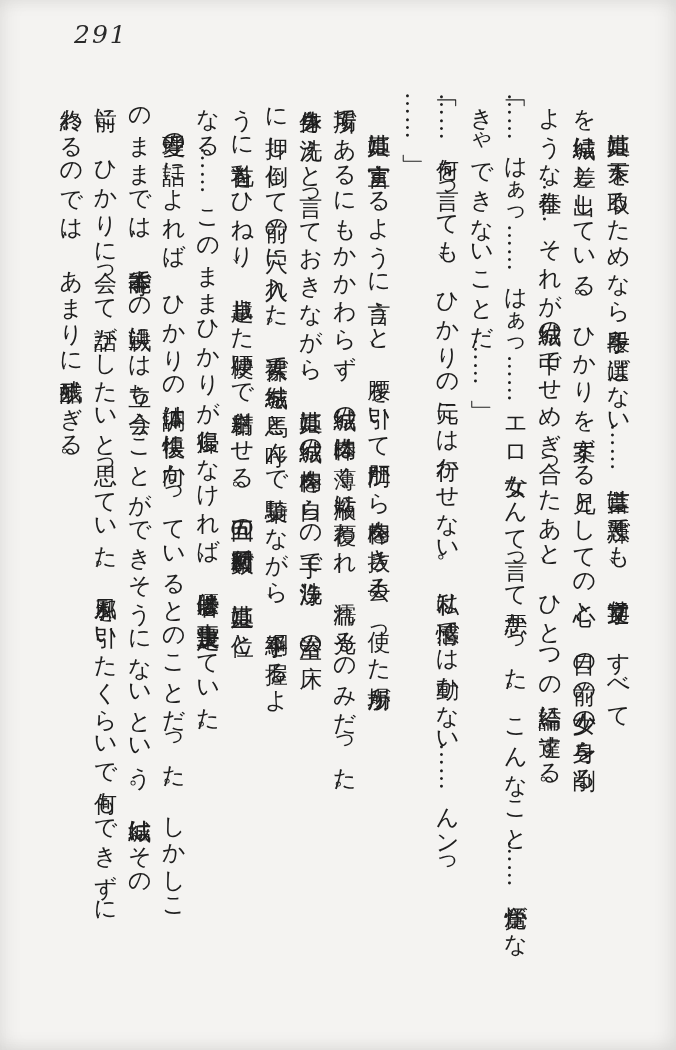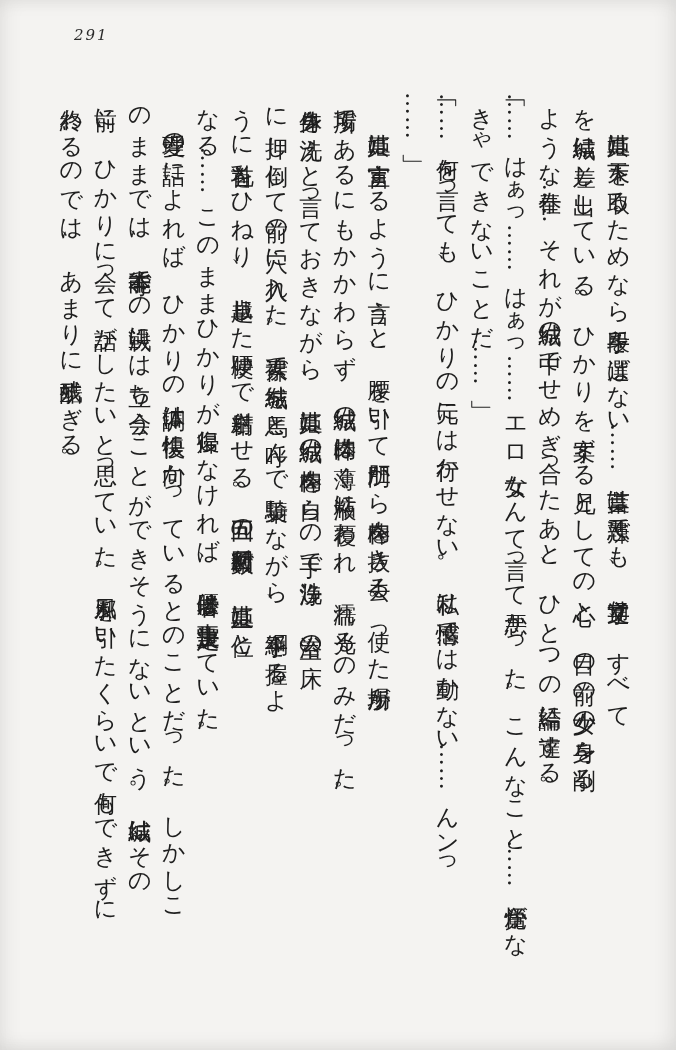--- a/index.html
+++ b/index.html
@@ -13,23 +13,23 @@
     background: #f4f3f1;
     overflow: hidden;
     box-shadow: inset -10px 0 16px rgba(0,0,0,0.05),
                 inset 10px 0 16px rgba(0,0,0,0.04),
                 inset 0 -10px 14px rgba(0,0,0,0.03),
                 inset 0 10px 14px rgba(0,0,0,0.02);
     font-family: "DejaVu Serif", "Liberation Serif", serif;
   }
   .page-number {
     position: absolute;
-    top: 26px;
+    top: 20px;
     left: 74px;
-    font-size: 15px;
+    font-size: 25px;
     font-style: italic;
     letter-spacing: 2px;
     color: #2a2a2a;
     font-family: "DejaVu Serif", "Liberation Serif", serif;
   }
   .text-block {
     position: absolute;
     top: 92px;
     right: 40px;
     height: 918px;

